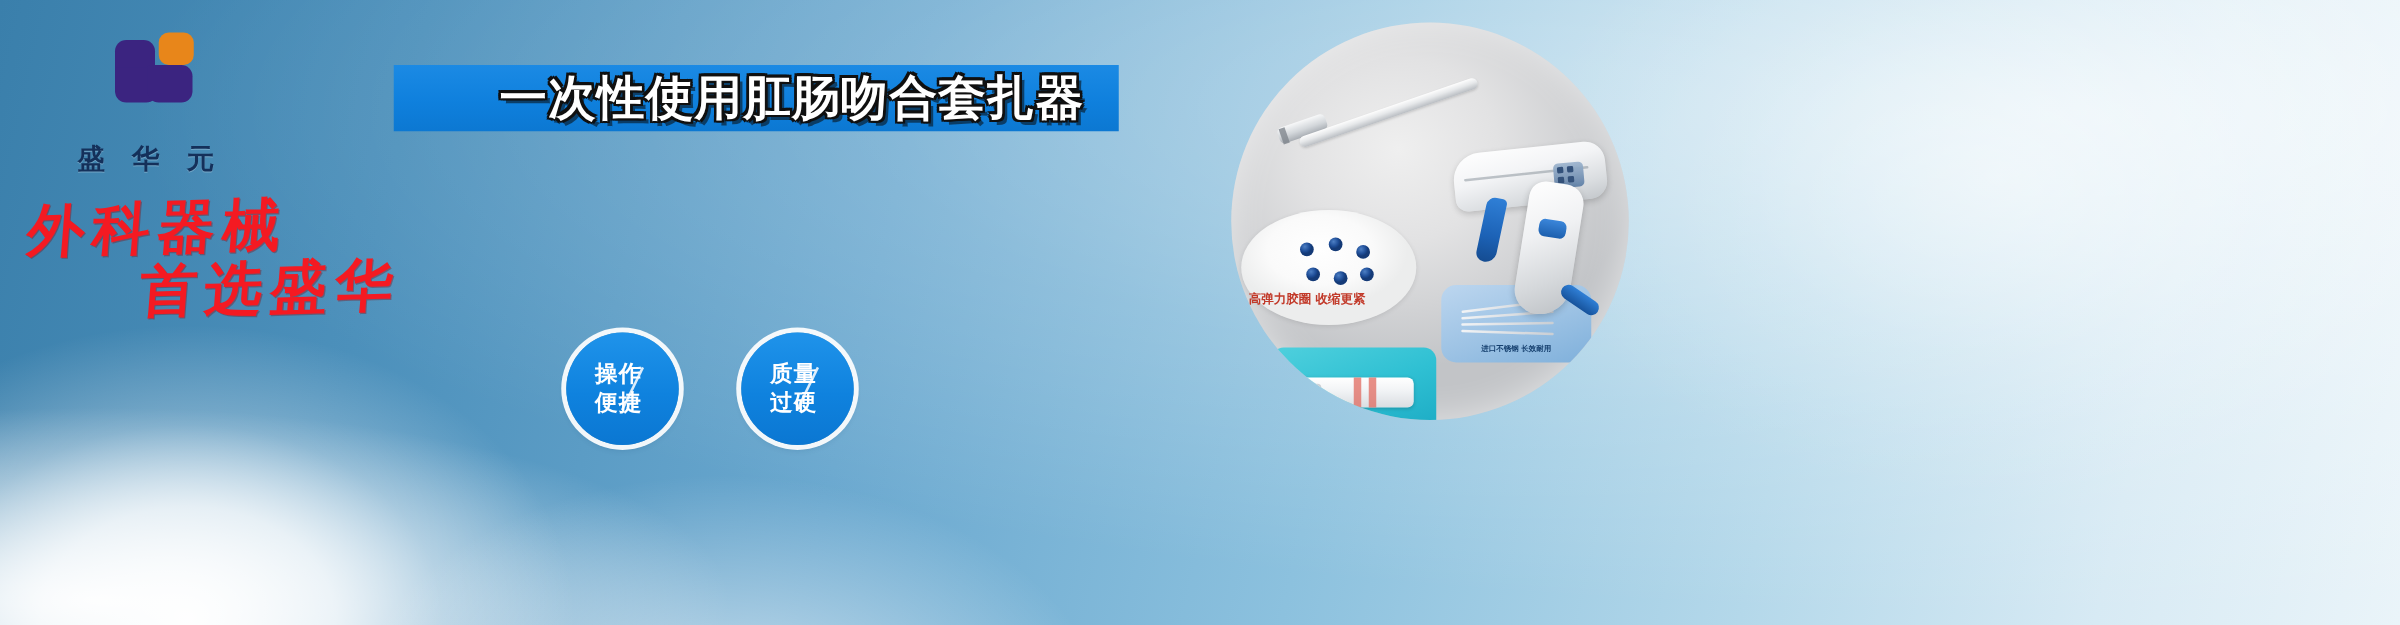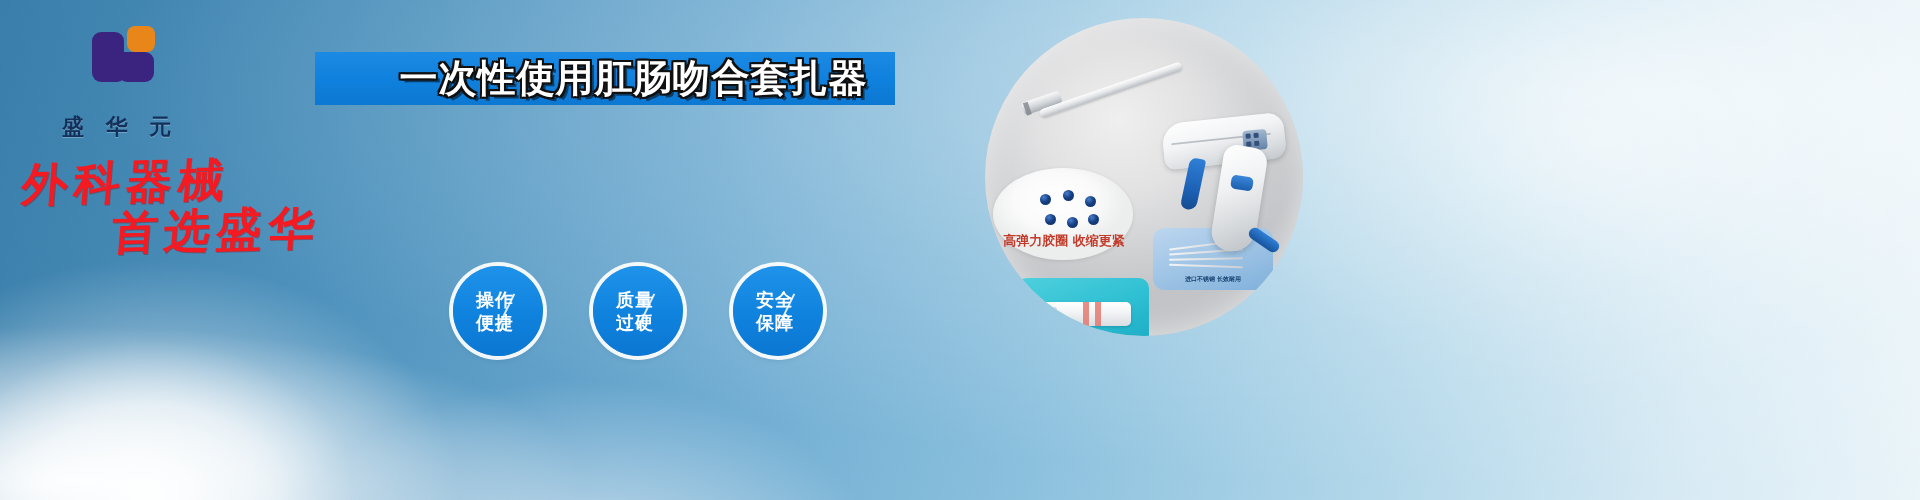--- a/index.html
+++ b/index.html
@@ -130,22 +130,22 @@
   .inset-oval{
     position:absolute;left:8px;top:150px;width:140px;height:92px;border-radius:50%;
     background:radial-gradient(50% 50% at 45% 35%, #ffffff 0%, #fafafa 60%, #eceded 100%);
     box-shadow:0 1px 4px rgba(0,0,0,0.10);
   }
   .dot{position:absolute;width:11px;height:11px;border-radius:50%;
        background:radial-gradient(50% 50% at 35% 30%, #4d7fc4 0%, #1d4c96 70%, #143a77 100%);}
   .d0{left:47px;top:26px;} .d1{left:70px;top:22px;} .d2{left:92px;top:28px;}
   .d3{left:52px;top:46px;} .d4{left:74px;top:49px;} .d5{left:95px;top:46px;}
   .inset-cap{
-    position:absolute;left:14px;top:214px;width:130px;text-align:center;
-    font-size:13px;color:#c23a2a;font-weight:bold;letter-spacing:0px;white-space:nowrap;
+    position:absolute;left:14px;top:214px;width:130px;text-align:left;
+    font-size:10px;color:#c23a2a;font-weight:bold;letter-spacing:0px;white-space:nowrap;
     font-family:"DejaVu Sans","Liberation Sans",sans-serif;
   }
   
   .inset-needles{
     position:absolute;left:168px;top:210px;width:120px;height:62px;border-radius:12px;
     background:linear-gradient(160deg,#bcd6ef 0%,#9cc2e4 55%,#7fb0db 100%);
     overflow:hidden;
   }
   .needle{position:absolute;height:2px;background:linear-gradient(90deg,#f2f4f6,#c9ced4);border-radius:1px;}
   .n0{left:16px;top:16px;width:74px;transform:rotate(-7deg);}
@@ -269,27 +269,20 @@
     </div>
 
     <div class="badge b2">
       <div class="slash"></div>
       <div class="txt">
         <span class="l1">质量</span>
         <span class="l2">过硬</span>
       </div>
     </div>
 
-    <div class="badge b3">
-      <div class="slash"></div>
-      <div class="txt">
-        <span class="l1">安全</span>
-        <span class="l2">保障</span>
-      </div>
-    </div>
 
   </div>
 
   <div id="product">
 
     <div class="inset-oval">
       <div class="dot d0"></div>
       <div class="dot d1"></div>
       <div class="dot d2"></div>
       <div class="dot d3"></div>

